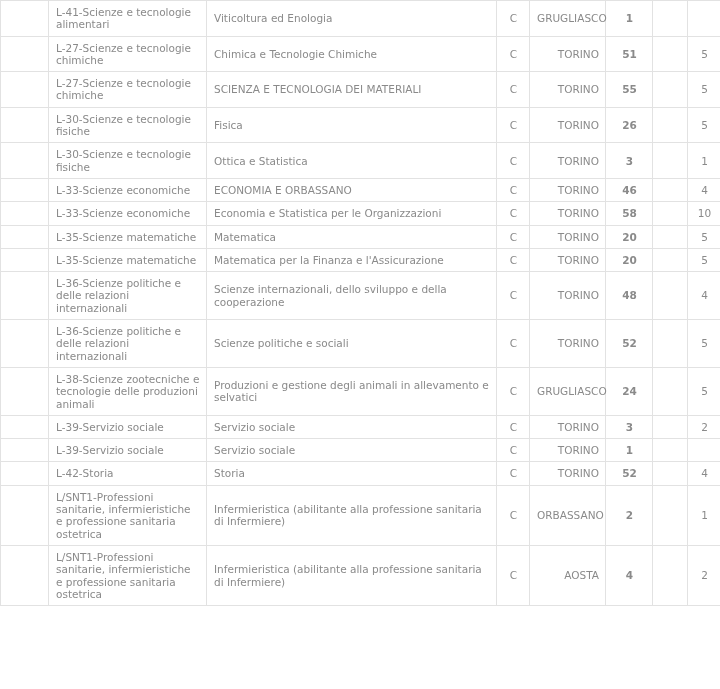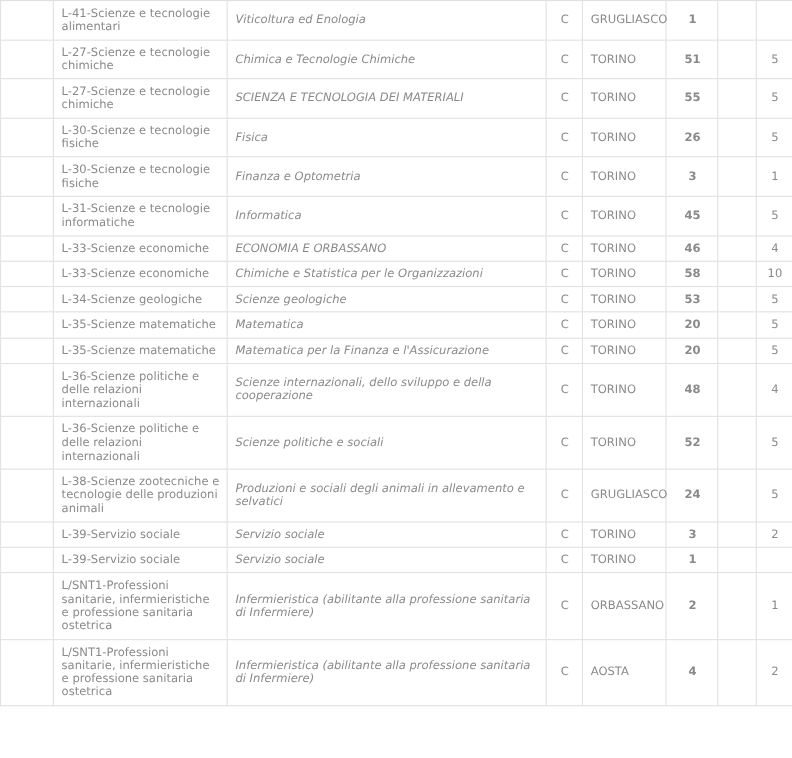--- a/index.html
+++ b/index.html
@@ -50,29 +50,28 @@
     padding: 0;
   }
   td.cell-spacer-left { border-left: 1px solid #e2e2e2; }
   td.cell-class {
     padding-left: 9px;
     padding-right: 4px;
   }
   td.cell-course {
     padding-left: 9px;
     padding-right: 4px;
-    font-style: italic;
   }
   td.cell-type {
     text-align: center;
     padding-left: 2px;
     padding-right: 2px;
   }
   td.cell-place {
-    text-align: left;
+    text-align: right;
     padding-left: 8px;
     padding-right: 2px;
     white-space: nowrap;
     font-size: 10px;
     margin-left: 18px;
   }
   td.cell-count {
     text-align: center;
     font-weight: bold;
     color: #6f6f6f;
@@ -137,66 +136,46 @@
           <td class="cell-course">Fisica</td>
           <td class="cell-type">C</td>
           <td class="cell-place">TORINO</td>
           <td class="cell-count">26</td>
           <td class="cell-spacer-mid"></td>
           <td class="cell-extra">5</td>
         </tr>
         <tr>
           <td class="cell-spacer-left"></td>
           <td class="cell-class">L-30-Scienze e tecnologie fisiche</td>
-          <td class="cell-course">Finanza e Optometria</td>
+          <td class="cell-course">Ottica e Statistica</td>
           <td class="cell-type">C</td>
           <td class="cell-place">TORINO</td>
           <td class="cell-count">3</td>
           <td class="cell-spacer-mid"></td>
           <td class="cell-extra">1</td>
-        </tr>
-        <tr>
-          <td class="cell-spacer-left"></td>
-          <td class="cell-class">L-31-Scienze e tecnologie informatiche</td>
-          <td class="cell-course">Informatica</td>
-          <td class="cell-type">C</td>
-          <td class="cell-place">TORINO</td>
-          <td class="cell-count">45</td>
-          <td class="cell-spacer-mid"></td>
-          <td class="cell-extra">5</td>
         </tr>
         <tr>
           <td class="cell-spacer-left"></td>
           <td class="cell-class">L-33-Scienze economiche</td>
           <td class="cell-course">ECONOMIA E ORBASSANO</td>
           <td class="cell-type">C</td>
           <td class="cell-place">TORINO</td>
           <td class="cell-count">46</td>
           <td class="cell-spacer-mid"></td>
           <td class="cell-extra">4</td>
         </tr>
         <tr>
           <td class="cell-spacer-left"></td>
           <td class="cell-class">L-33-Scienze economiche</td>
-          <td class="cell-course">Chimiche e Statistica per le Organizzazioni</td>
+          <td class="cell-course">Economia e Statistica per le Organizzazioni</td>
           <td class="cell-type">C</td>
           <td class="cell-place">TORINO</td>
           <td class="cell-count">58</td>
           <td class="cell-spacer-mid"></td>
           <td class="cell-extra">10</td>
-        </tr>
-        <tr>
-          <td class="cell-spacer-left"></td>
-          <td class="cell-class">L-34-Scienze geologiche</td>
-          <td class="cell-course">Scienze geologiche</td>
-          <td class="cell-type">C</td>
-          <td class="cell-place">TORINO</td>
-          <td class="cell-count">53</td>
-          <td class="cell-spacer-mid"></td>
-          <td class="cell-extra">5</td>
         </tr>
         <tr>
           <td class="cell-spacer-left"></td>
           <td class="cell-class">L-35-Scienze matematiche</td>
           <td class="cell-course">Matematica</td>
           <td class="cell-type">C</td>
           <td class="cell-place">TORINO</td>
           <td class="cell-count">20</td>
           <td class="cell-spacer-mid"></td>
           <td class="cell-extra">5</td>
@@ -227,21 +206,21 @@
           <td class="cell-course">Scienze politiche e sociali</td>
           <td class="cell-type">C</td>
           <td class="cell-place">TORINO</td>
           <td class="cell-count">52</td>
           <td class="cell-spacer-mid"></td>
           <td class="cell-extra">5</td>
         </tr>
         <tr>
           <td class="cell-spacer-left"></td>
           <td class="cell-class">L-38-Scienze zootecniche e tecnologie delle produzioni animali</td>
-          <td class="cell-course">Produzioni e sociali degli animali in allevamento e selvatici</td>
+          <td class="cell-course">Produzioni e gestione degli animali in allevamento e selvatici</td>
           <td class="cell-type">C</td>
           <td class="cell-place">GRUGLIASCO</td>
           <td class="cell-count">24</td>
           <td class="cell-spacer-mid"></td>
           <td class="cell-extra">5</td>
         </tr>
         <tr>
           <td class="cell-spacer-left"></td>
           <td class="cell-class">L-39-Servizio sociale</td>
           <td class="cell-course">Servizio sociale</td>
@@ -253,20 +232,30 @@
         </tr>
         <tr>
           <td class="cell-spacer-left"></td>
           <td class="cell-class">L-39-Servizio sociale</td>
           <td class="cell-course">Servizio sociale</td>
           <td class="cell-type">C</td>
           <td class="cell-place">TORINO</td>
           <td class="cell-count">1</td>
           <td class="cell-spacer-mid"></td>
           <td class="cell-extra"></td>
+        </tr>
+        <tr>
+          <td class="cell-spacer-left"></td>
+          <td class="cell-class">L-42-Storia</td>
+          <td class="cell-course">Storia</td>
+          <td class="cell-type">C</td>
+          <td class="cell-place">TORINO</td>
+          <td class="cell-count">52</td>
+          <td class="cell-spacer-mid"></td>
+          <td class="cell-extra">4</td>
         </tr>
         <tr>
           <td class="cell-spacer-left"></td>
           <td class="cell-class">L/SNT1-Professioni sanitarie, infermieristiche e professione sanitaria ostetrica</td>
           <td class="cell-course">Infermieristica (abilitante alla professione sanitaria di Infermiere)</td>
           <td class="cell-type">C</td>
           <td class="cell-place">ORBASSANO</td>
           <td class="cell-count">2</td>
           <td class="cell-spacer-mid"></td>
           <td class="cell-extra">1</td>

